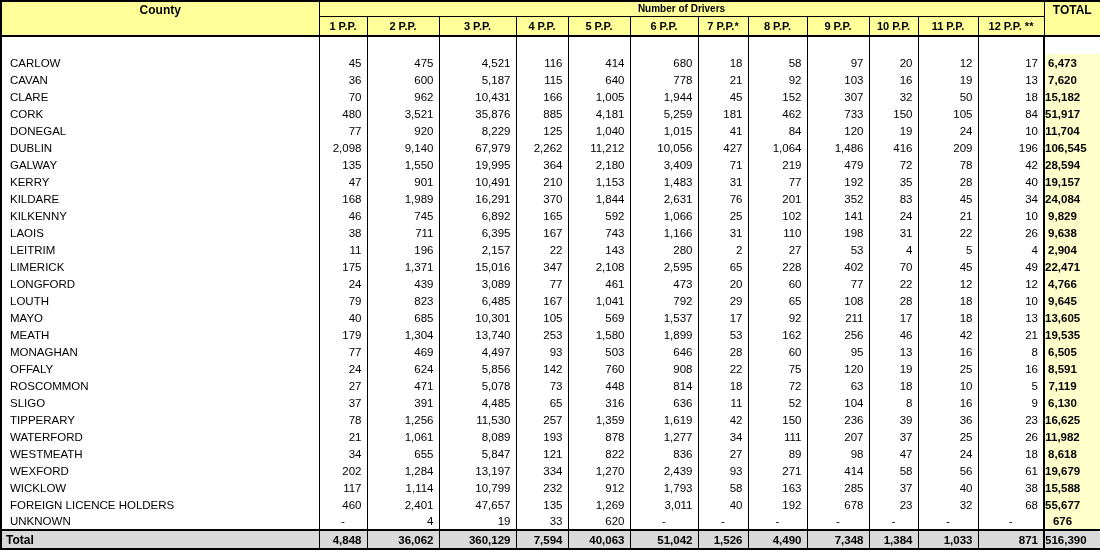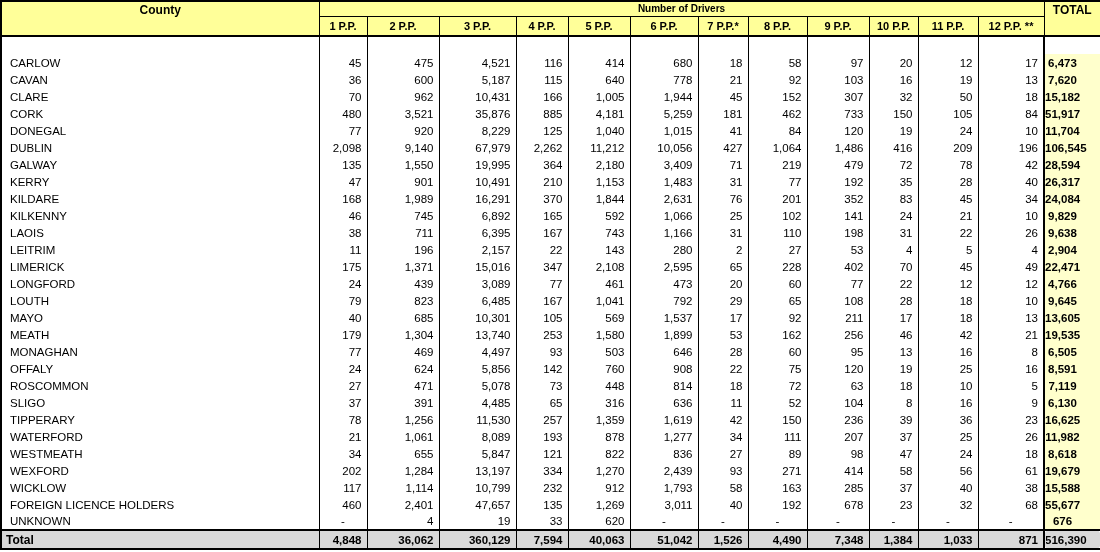--- a/index.html
+++ b/index.html
@@ -236,21 +236,21 @@
         <td class="num-cell">10,491</td>
         <td class="num-cell">210</td>
         <td class="num-cell">1,153</td>
         <td class="num-cell">1,483</td>
         <td class="num-cell">31</td>
         <td class="num-cell">77</td>
         <td class="num-cell">192</td>
         <td class="num-cell">35</td>
         <td class="num-cell">28</td>
         <td class="num-cell">40</td>
-        <td class="total-col-cell">26,317</td>
+        <td class="total-col-cell">19,157</td>
       </tr>
       <tr class="data-row">
         <td class="county-cell">KILDARE</td>
         <td class="num-cell">168</td>
         <td class="num-cell">1,989</td>
         <td class="num-cell">16,291</td>
         <td class="num-cell">370</td>
         <td class="num-cell">1,844</td>
         <td class="num-cell">2,631</td>
         <td class="num-cell">76</td>

